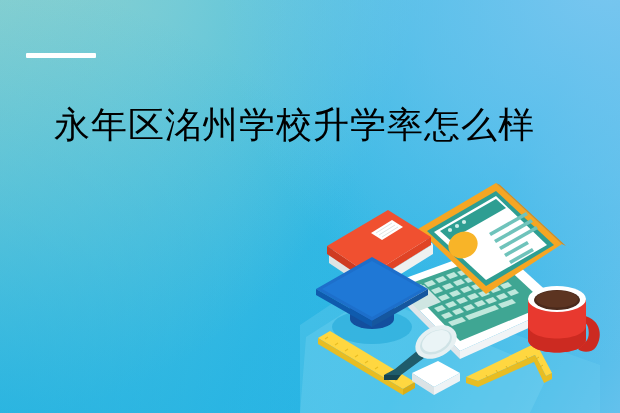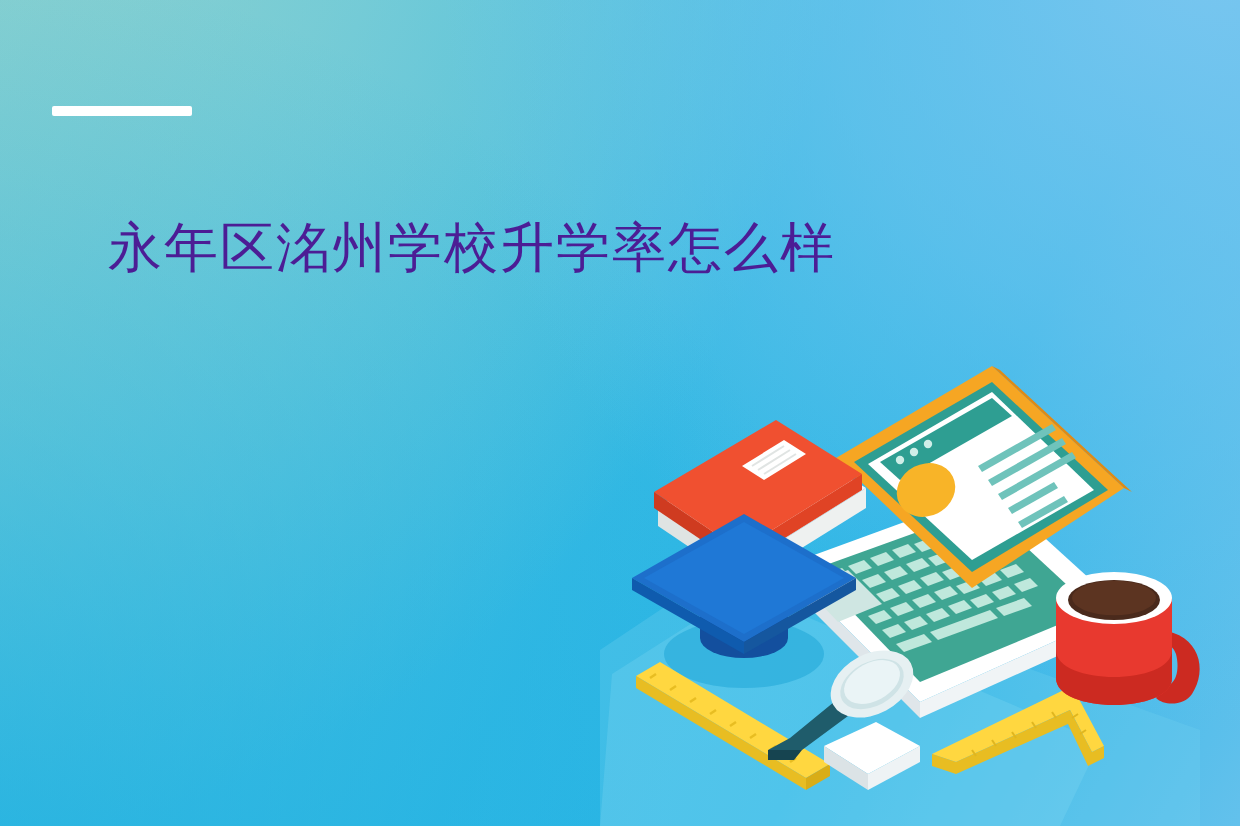--- a/index.html
+++ b/index.html
@@ -51,24 +51,24 @@
     height: 5px;
     background: #ffffff;
     border-radius: 1px;
   }
 
   
   .title {
     position: absolute;
     left: 54px;
     top: 108px;
-    font-size: 27px;
+    font-size: 36px;
     line-height: 34px;
     letter-spacing: 1px;
-    color: #4c1d95;
+    color: #000000;
     font-weight: 400;
     white-space: nowrap;
     font-family: "DejaVu Sans", "Liberation Sans", sans-serif;
   }
 
   
   .illustration {
     position: absolute;
     left: 300px;
     top: 175px;

